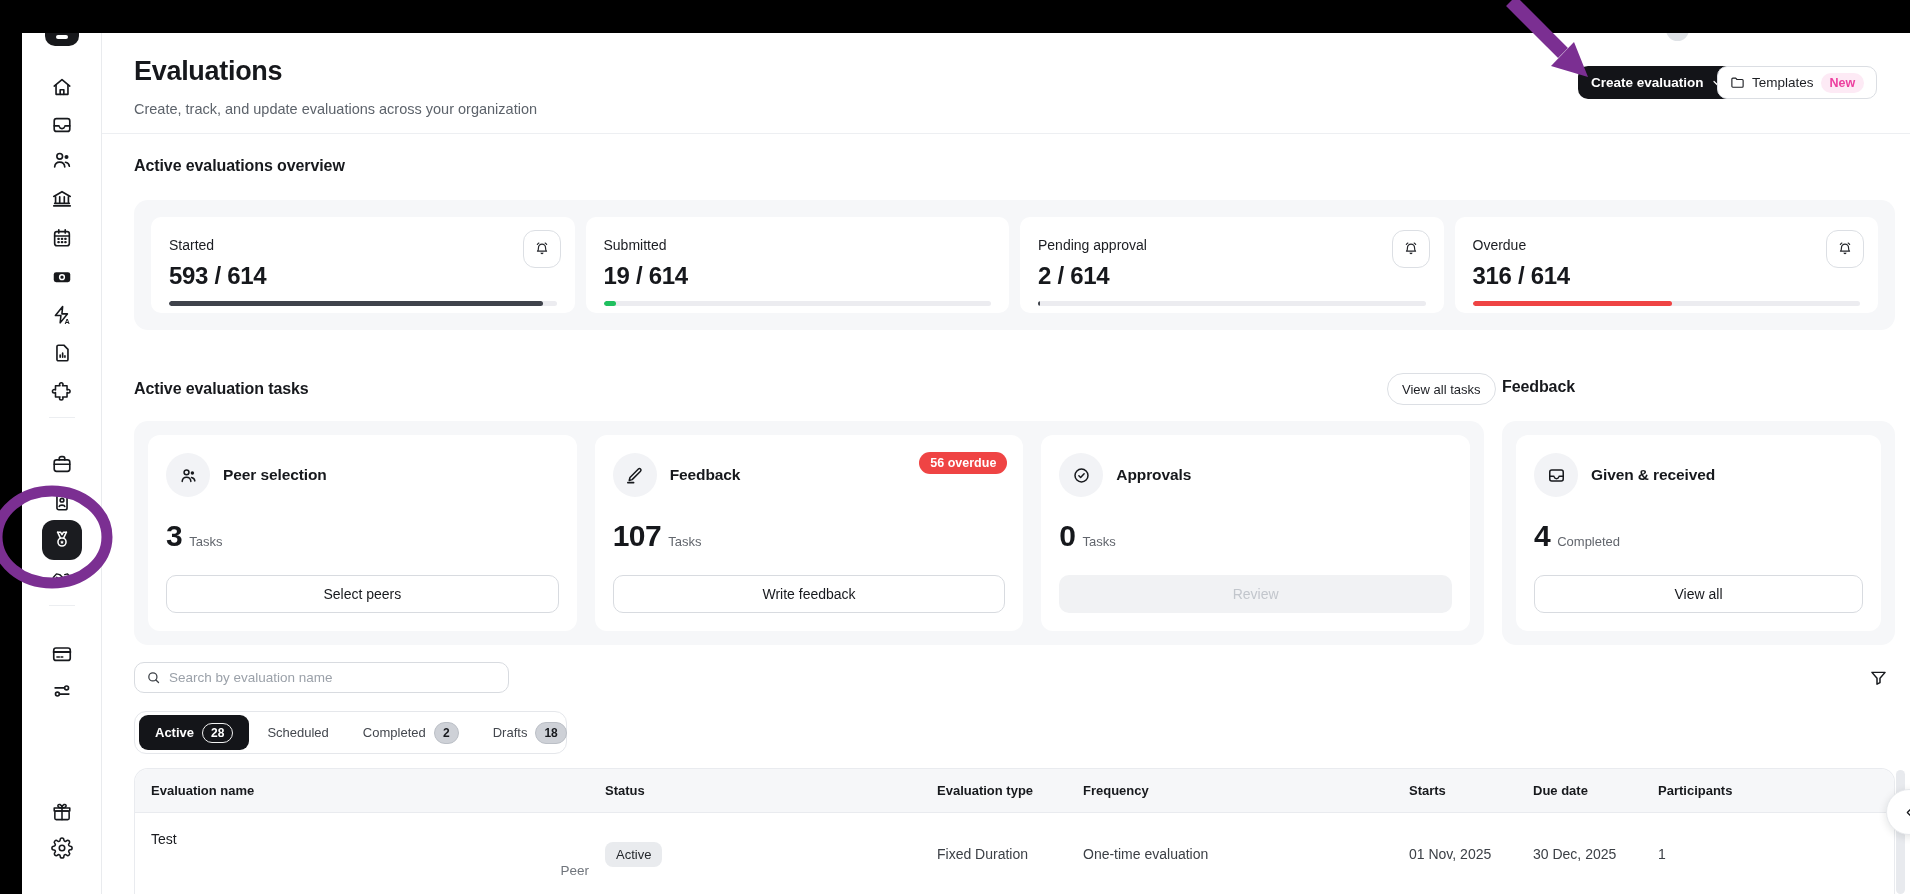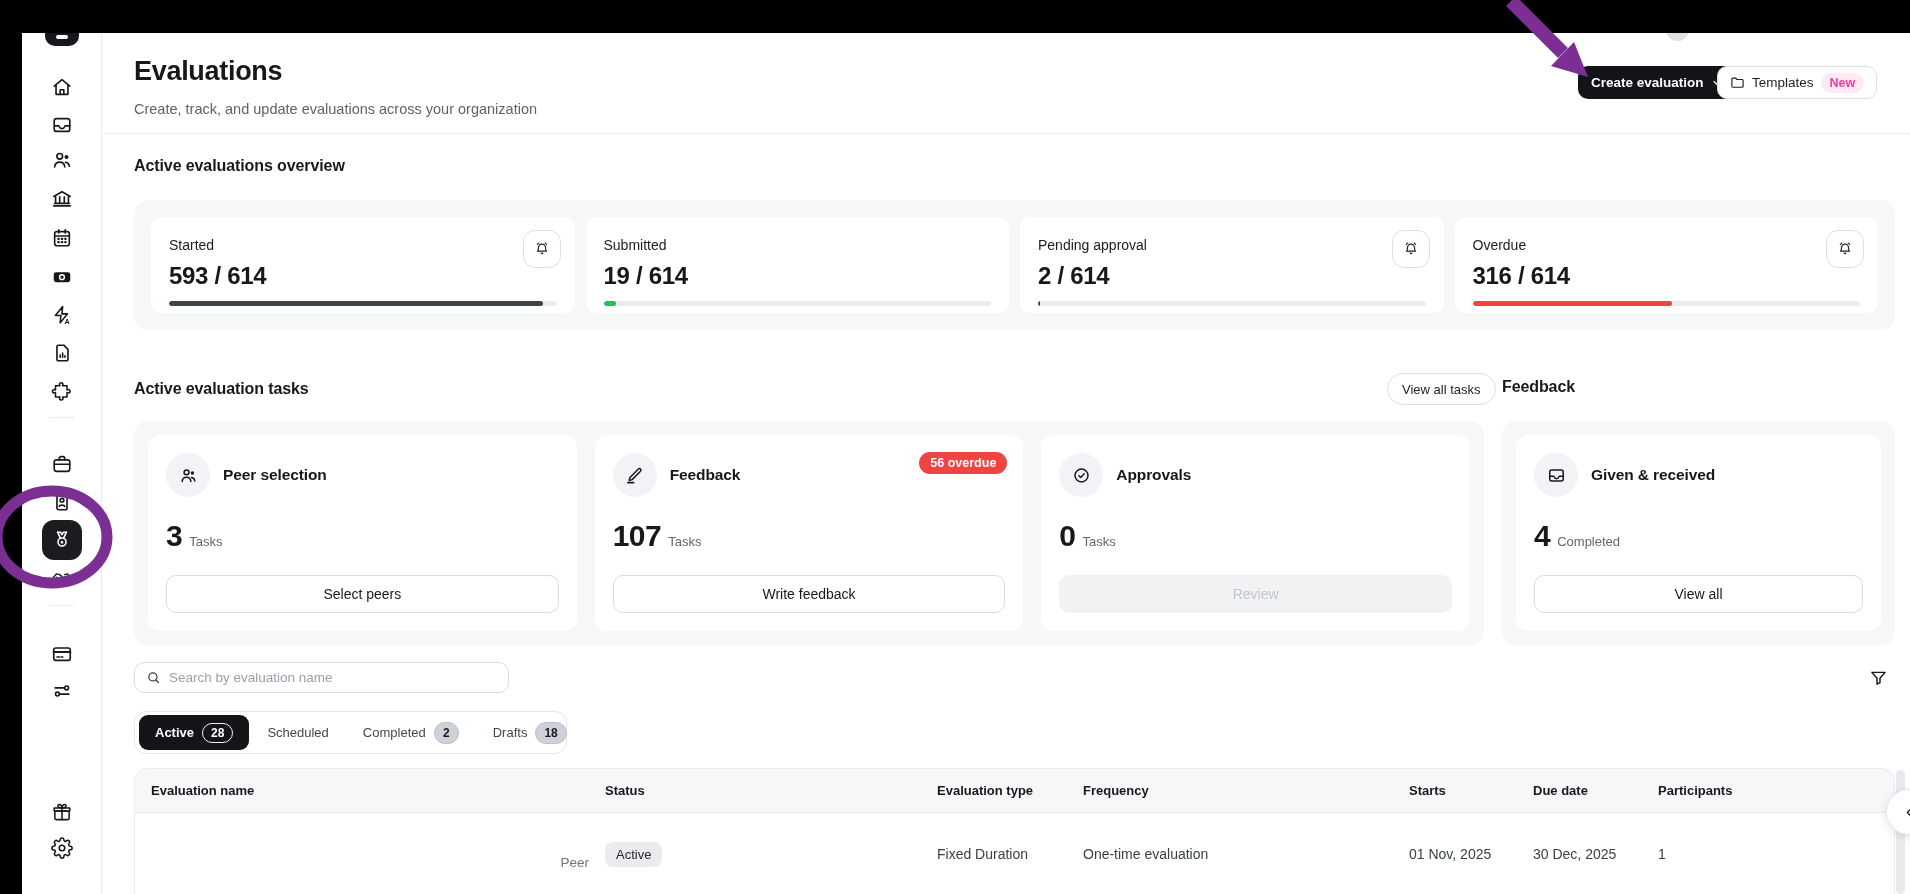--- a/index.html
+++ b/index.html
@@ -447,20 +447,21 @@
     <div class="th">Evaluation name</div>
     <div class="th">Status</div>
     <div class="th">Evaluation type</div>
     <div class="th">Frequency</div>
     <div class="th">Starts</div>
     <div class="th">Due date</div>
     <div class="th">Participants</div>
   </div>
   <div class="t-grid" id="trow">
     <div class="td">
+      <div class="row-name">Test</div>
       <div class="row-sub">Peer</div>
     </div>
     <div class="td"><span class="status-pill">Active</span></div>
     <div class="td">Fixed Duration</div>
     <div class="td">One-time evaluation</div>
     <div class="td">01 Nov, 2025</div>
     <div class="td">30 Dec, 2025</div>
     <div class="td">1</div>
   </div>
 </div>

